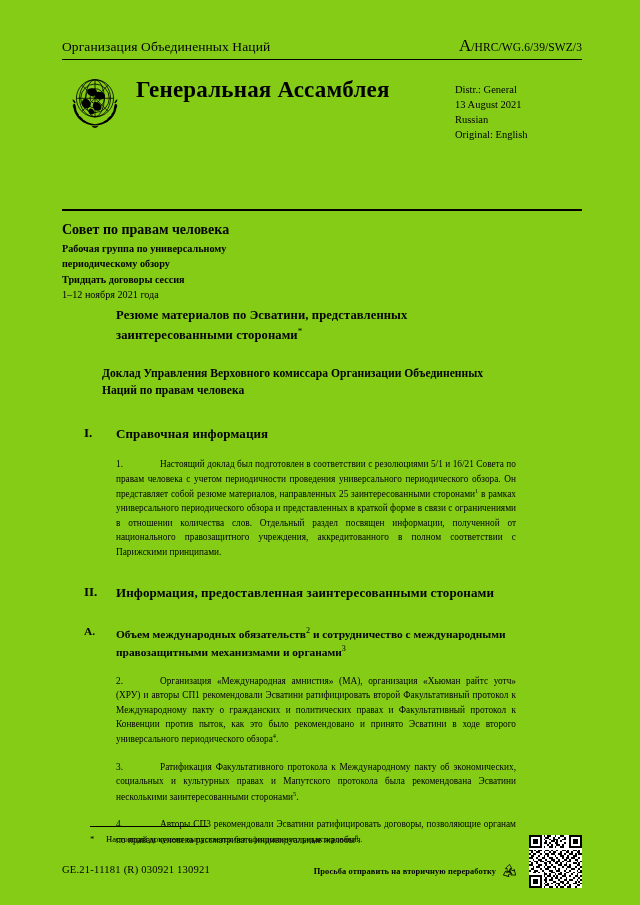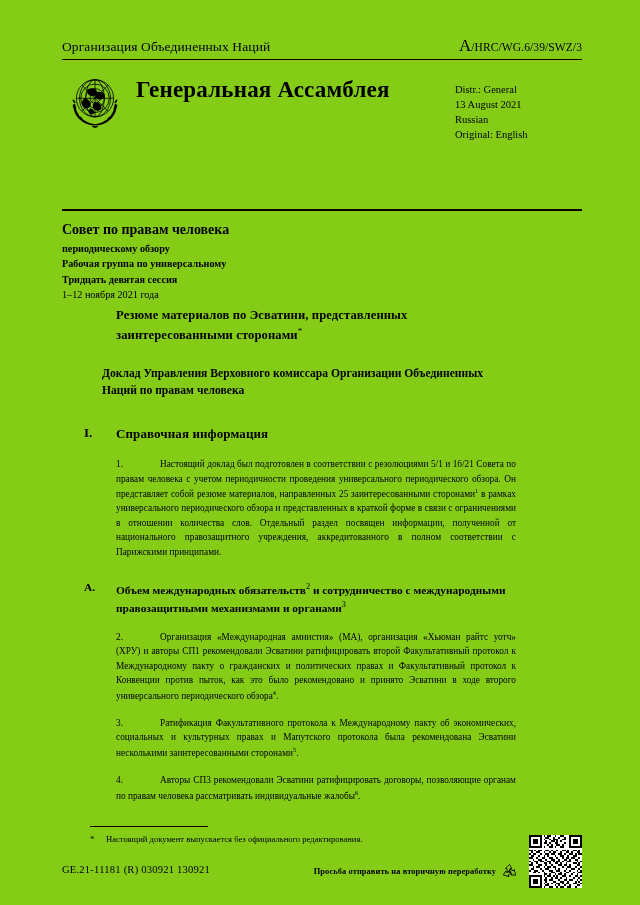--- a/index.html
+++ b/index.html
@@ -314,39 +314,43 @@
         <div>Russian</div>
         <div>Original: English</div>
       </div>
     </div>
   </div>
 
   <hr class="main-rule">
 
   <div class="council">
     <div class="c-lead">Совет по правам человека</div>
+    <div class="c-strong">Рабочая группа по универсальному</div>
     <div class="c-strong">периодическому обзору</div>
-    <div class="c-strong">Рабочая группа по универсальному</div>
-    <div class="c-strong">Тридцать девятая сессия</div>
+    <div class="c-strong">Тридцать договоры сессия</div>
     <div>1–12 ноября 2021 года</div>
   </div>
 
   <div class="body-col">
 
     <div class="doc-title"><span>Резюме материалов по Эсватини, представленных заинтересованными сторонами</span><sup class="fnmark">*</sup></div>
 
     <div class="doc-subtitle">Доклад Управления Верховного комиссара Организации Объединенных Наций по правам человека</div>
 
     <div class="h-roman">
       <div class="num">I.</div>
       <div class="txt">Справочная информация</div>
     </div>
 
     <div class="para"><span class="pnum">1.</span><span>Настоящий доклад был подготовлен в соответствии с резолюциями 5/1 и 16/21 Совета по правам человека с учетом периодичности проведения универсального периодического обзора. Он представляет собой резюме материалов, направленных 25 заинтересованными сторонами</span><sup>1</sup><span> в рамках универсального периодического обзора и представленных в краткой форме в связи с ограничениями в отношении количества слов. Отдельный раздел посвящен информации, полученной от национального правозащитного учреждения, аккредитованного в полном соответствии с Парижскими принципами.</span></div>
 
+    <div class="h-roman">
+      <div class="num">II.</div>
+      <div class="txt">Информация, предоставленная заинтересованными сторонами</div>
+    </div>
 
     <div class="h-alpha">
       <div class="num">A.</div>
       <div class="txt"><span>Объем международных обязательств</span><sup class="fnmark">2</sup><span> и сотрудничество с международными правозащитными механизмами и органами</span><sup class="fnmark">3</sup></div>
     </div>
 
     <div class="para"><span class="pnum">2.</span><span>Организация «Международная амнистия» (МА), организация «Хьюман райтс уотч» (ХРУ) и авторы СП1 рекомендовали Эсватини ратифицировать второй Факультативный протокол к Международному пакту о гражданских и политических правах и Факультативный протокол к Конвенции против пыток, как это было рекомендовано и принято Эсватини в ходе второго универсального периодического обзора</span><sup>4</sup><span>.</span></div>
 
     <div class="para"><span class="pnum">3.</span><span>Ратификация Факультативного протокола к Международному пакту об экономических, социальных и культурных правах и Мапутского протокола была рекомендована Эсватини несколькими заинтересованными сторонами</span><sup>5</sup><span>.</span></div>
 

